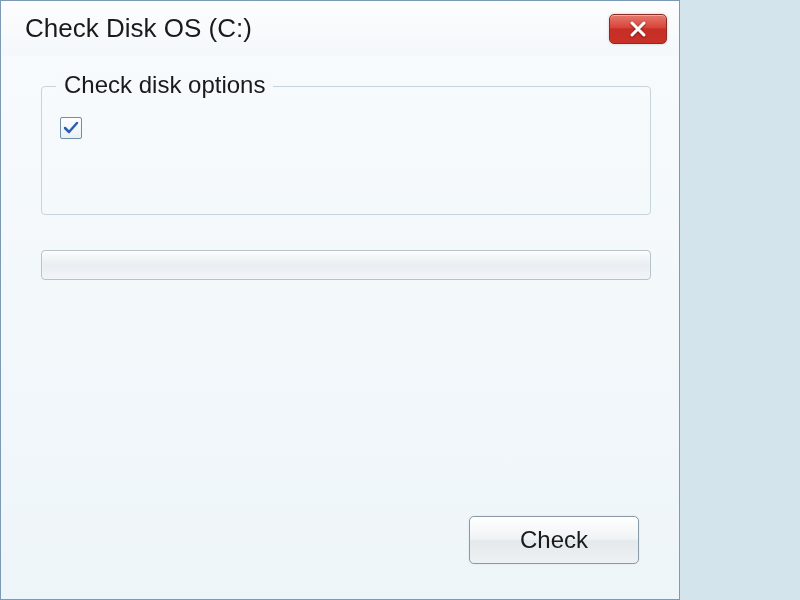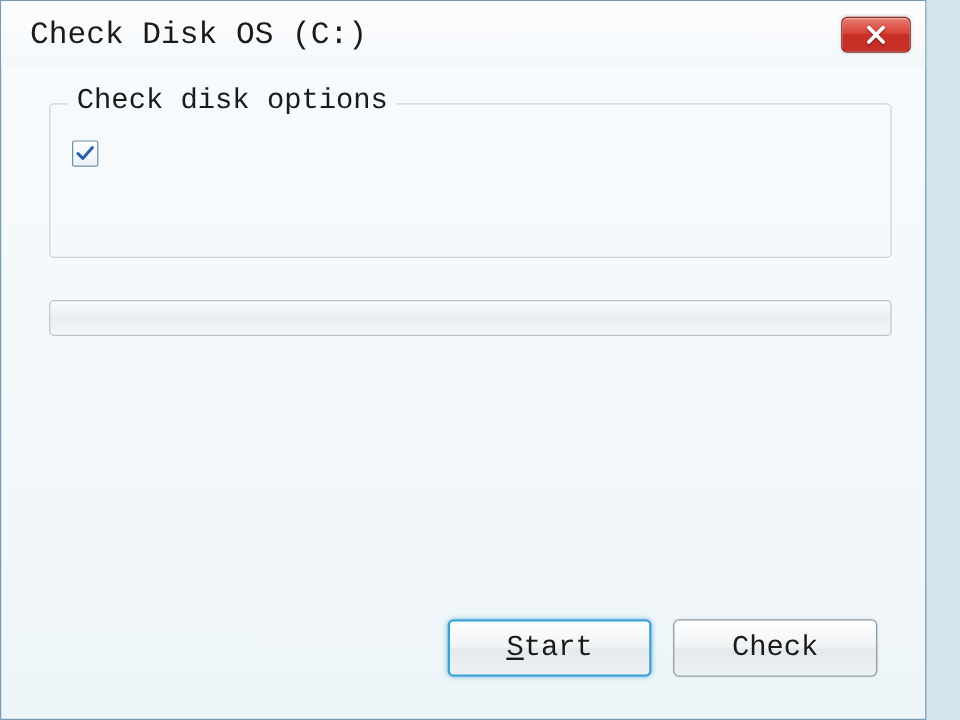--- a/index.html
+++ b/index.html
@@ -4,26 +4,25 @@
   <style>
     * { box-sizing: border-box; margin: 0; padding: 0; }
     body {
       font-family: "Segoe UI", Tahoma, sans-serif;
       background: #d4e4ec;
       width: 800px;
       height: 600px;
       overflow: hidden;
     }
     .window {
-      width: 772px;
+      width: 680px;
       height: 600px;
       background: linear-gradient(to bottom, #f8fbfd 0%, #eef5f9 100%);
       border: 1px solid #7a9ab5;
       position: relative;
-      font-family: Liberation Mono, monospace;
     }
     .titlebar {
       height: 55px;
       display: flex;
       align-items: center;
       justify-content: space-between;
       padding: 0 12px 0 24px;
       background: linear-gradient(to bottom, #fdfdfe 0%, #f4f8fb 100%);
     }
     .title {
@@ -148,20 +147,17 @@
             <path d="M2 8 L6 12 L14 3" stroke="#2a5fb0" stroke-width="2.5" fill="none" stroke-linecap="round" stroke-linejoin="round"></path>
           </svg>
         </div>
       </div>
     </div>
 
     <div class="progressbar"></div>
   </div>
 
   <div class="button-row">
-    <div class="btn default">
-      <span class="underline-first">Start</span>
-    </div>
     <div class="btn">
       <span>Check</span>
     </div>
   </div>
 </div>
 
 </body></html>

